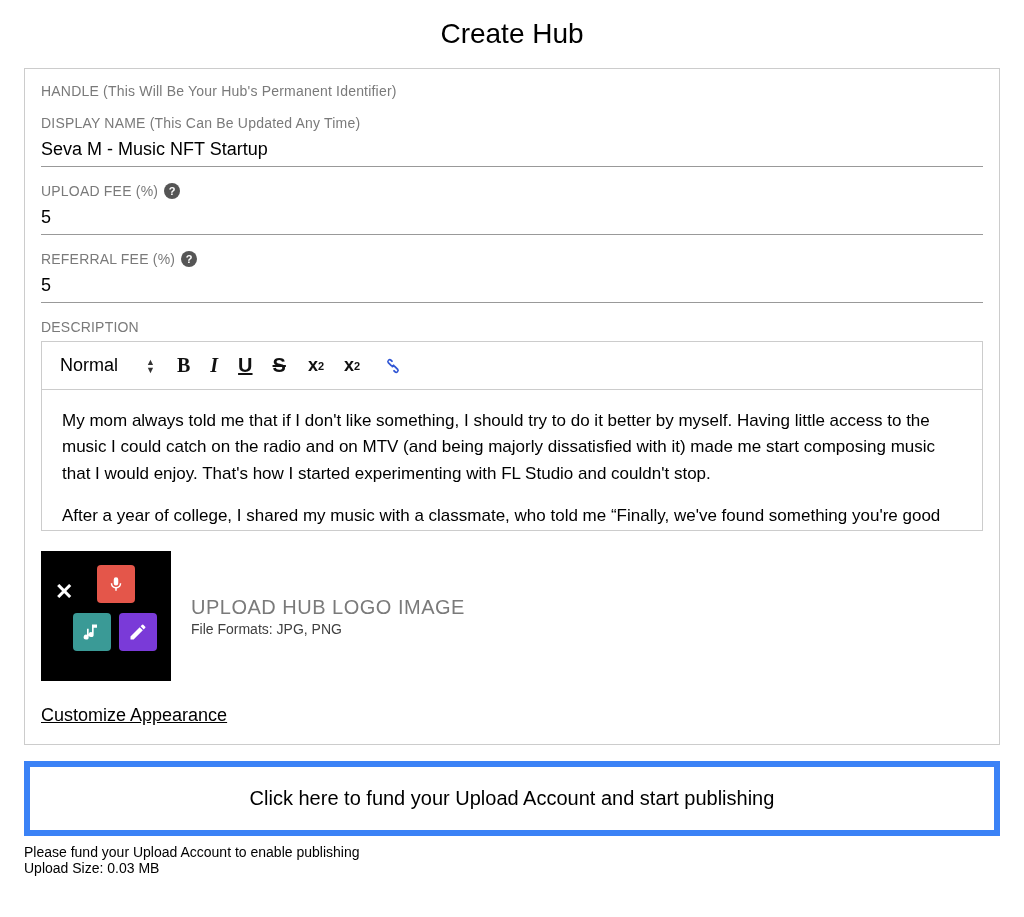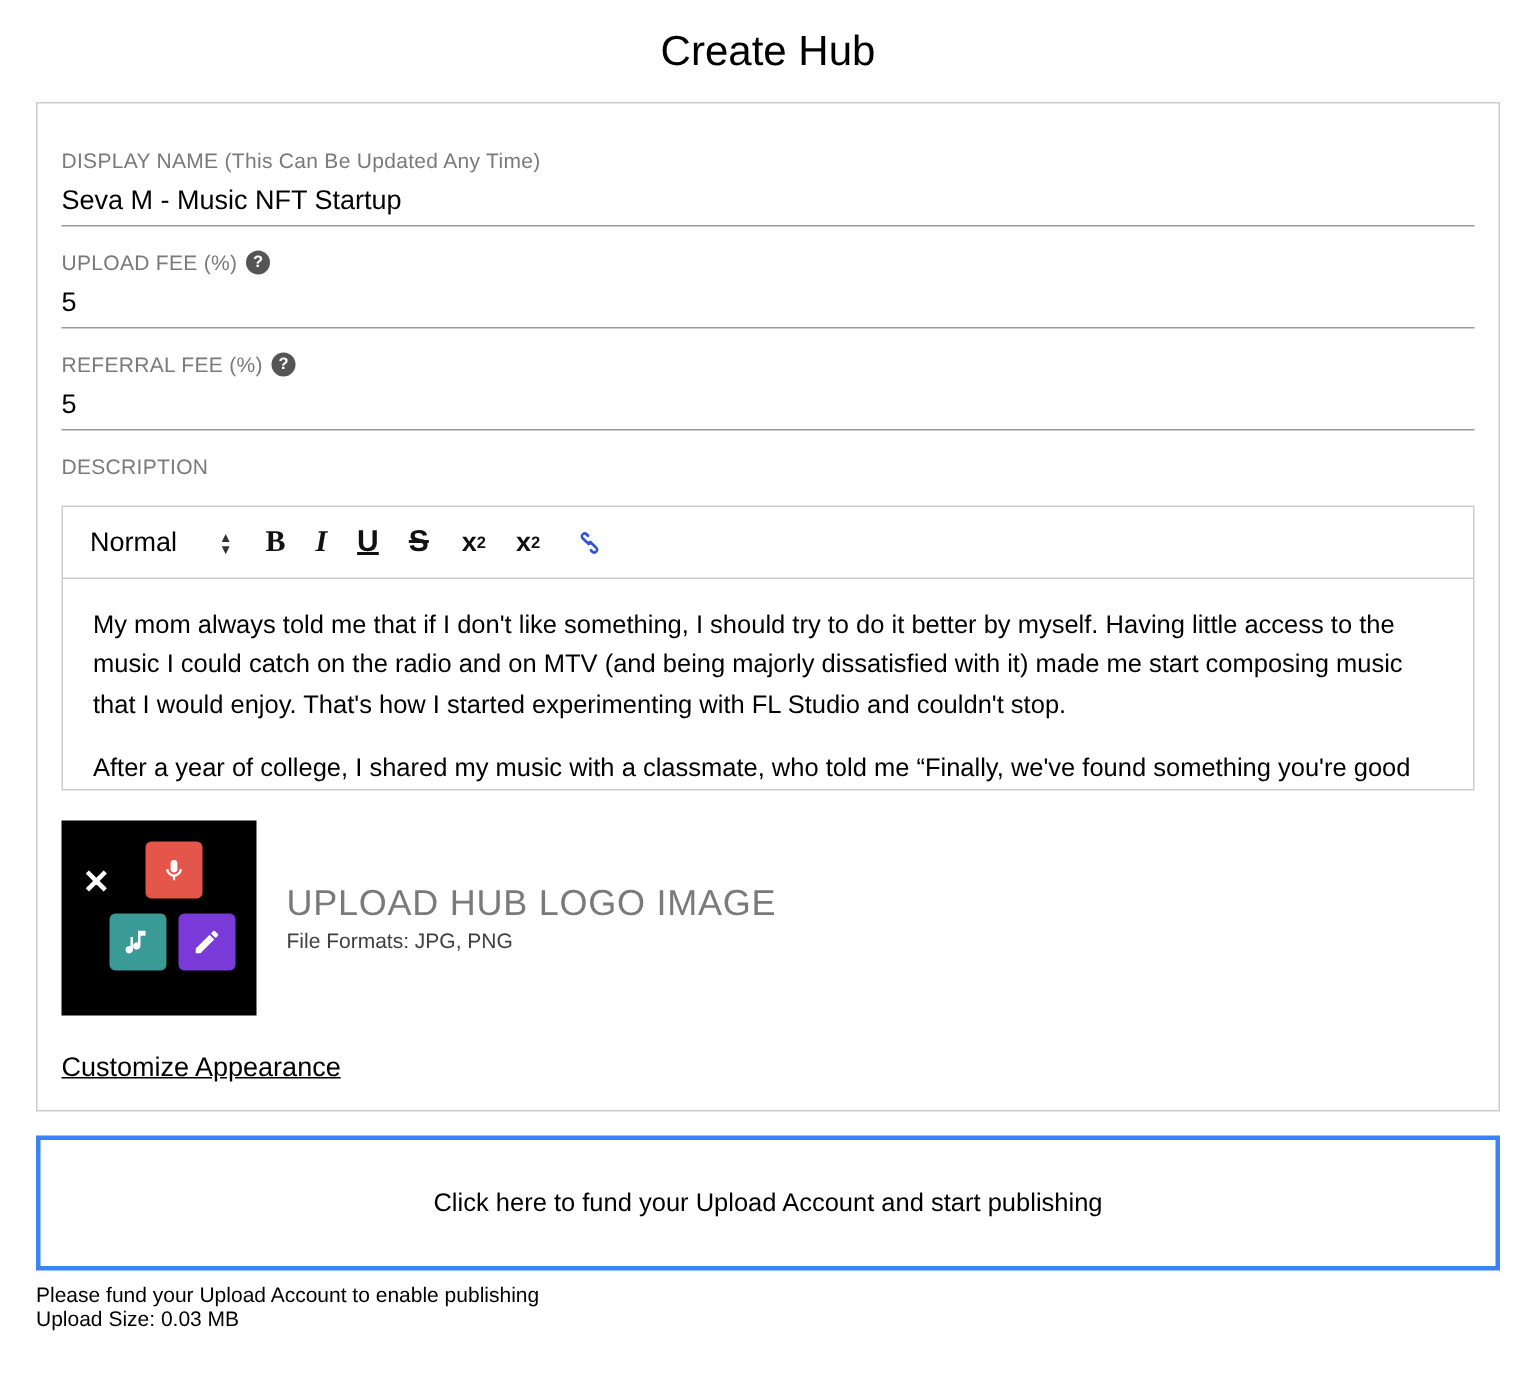--- a/index.html
+++ b/index.html
@@ -49,21 +49,21 @@
     height: 16px;
     border-radius: 50%;
     background: #555;
     color: #fff;
     font-size: 11px;
     font-weight: 700;
   }
 
   .editor {
     border: 1px solid #ccc;
-    margin-top: 18px;
+    margin-top: 6px;
   }
   .toolbar {
     border-bottom: 1px solid #ccc;
     padding: 12px 18px;
     display: flex;
     align-items: center;
     gap: 22px;
   }
   .tool-group {
     display: flex;
@@ -141,44 +141,44 @@
     justify-content: center;
     color: #fff;
     font-size: 20px;
   }
   .tile.mic   { background: #e4564a; top: 14px; left: 56px; }
   .tile.notes { background: #3a9a96; top: 62px; left: 32px; }
   .tile.write { background: #7a3ad8; top: 62px; left: 78px; }
 
   .upload-text .up-title {
     color: #7a7a7a;
-    font-size: 24px;
+    font-size: 20px;
     letter-spacing: 0.5px;
   }
   .upload-text .up-sub {
     font-size: 14px;
     color: #404040;
     margin-top: 2px;
   }
   .customize-link {
     display: inline-block;
     margin-top: 24px;
     font-size: 18px;
     text-decoration: underline;
     color: #000;
     cursor: pointer;
   }
 
   .fund-button {
     width: 100%;
     margin-top: 16px;
-    border: 3px solid #3b82f6;
+    border: 6px solid #3b82f6;
     background: #fff;
-    padding: 32px 10px;
-    font-size: 17px;
+    padding: 20px 10px;
+    font-size: 20px;
     text-align: center;
     cursor: pointer;
   }
   .footer-row {
     display: flex;
     justify-content: space-between;
     align-items: flex-start;
     margin-top: 8px;
     font-size: 14px;
     flex-direction: column;
@@ -188,20 +188,21 @@
 </head>
 <body>
 
 
 
 <h1 class="page-title">Create Hub</h1>
 
 <div class="form-box">
 
   <div class="field">
+    <div class="field-label">HANDLE (This Will Be Your Hub's Permanent Identifier)</div>
   </div>
 
   <div class="field">
     <div class="field-label">DISPLAY NAME (This Can Be Updated Any Time)</div>
     <input class="field-input" type="text" value="Seva M - Music NFT Startup" style="">
   </div>
 
   <div class="field">
     <div class="field-label">
       <span>UPLOAD FEE (%)</span>

